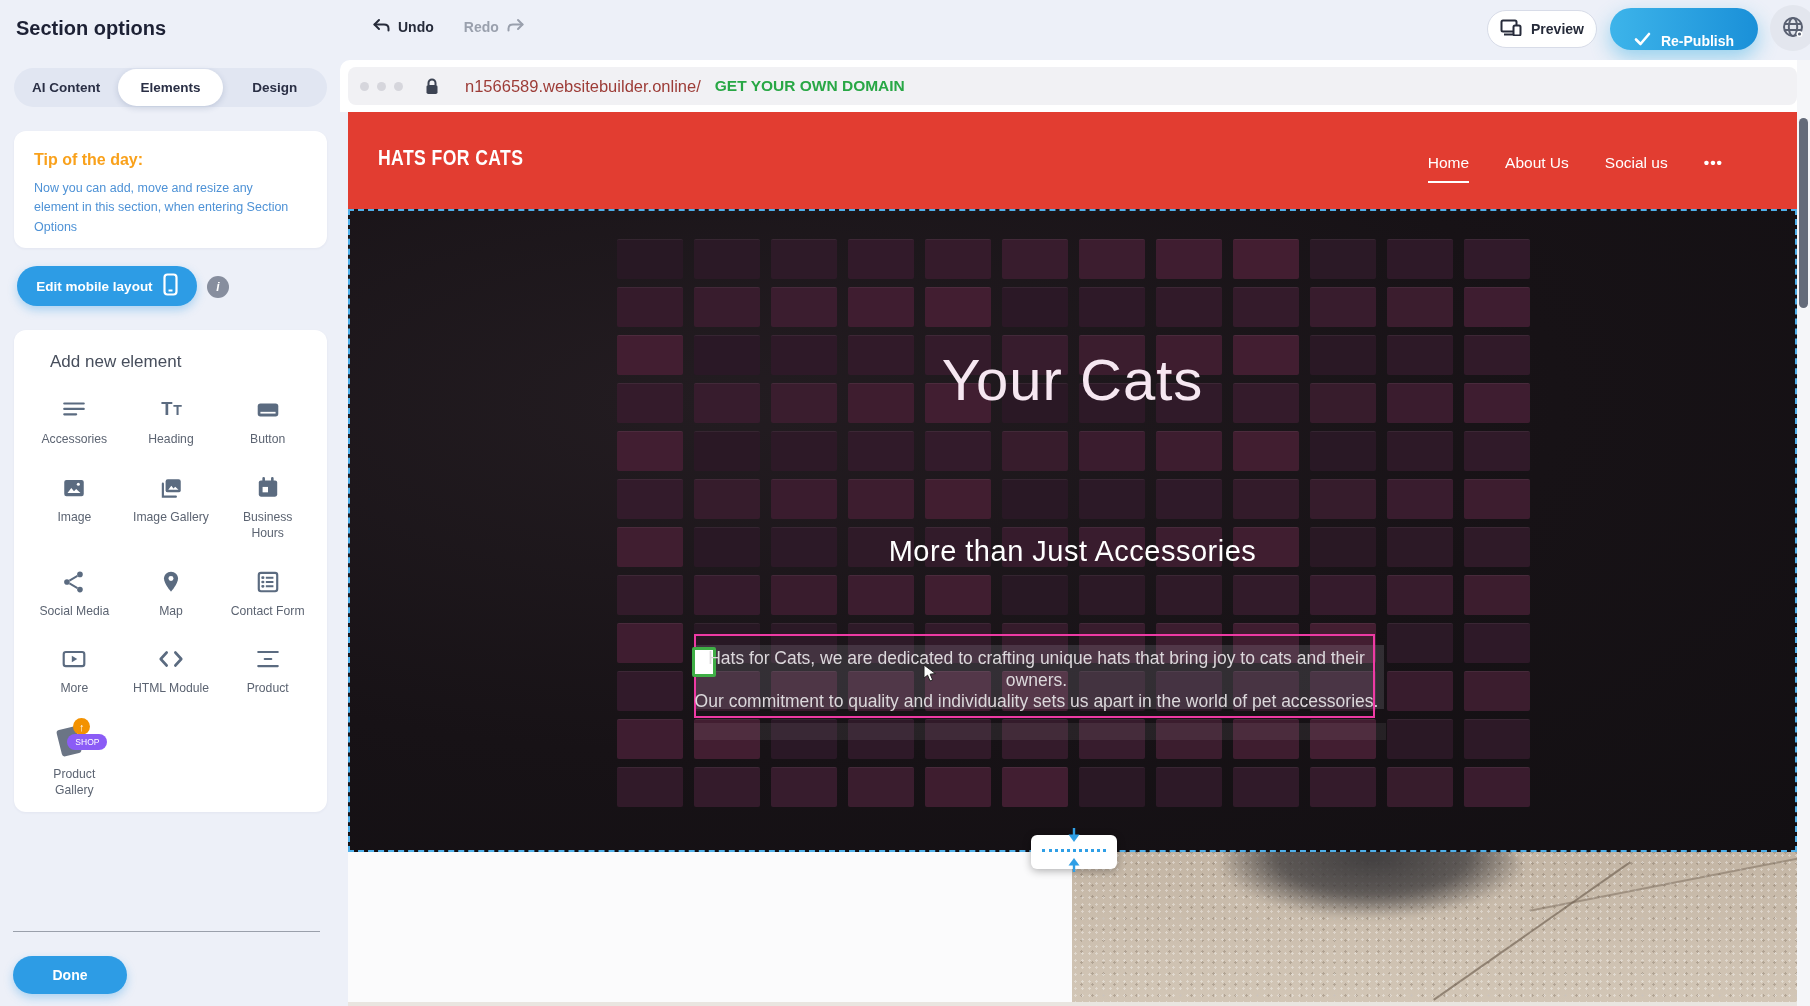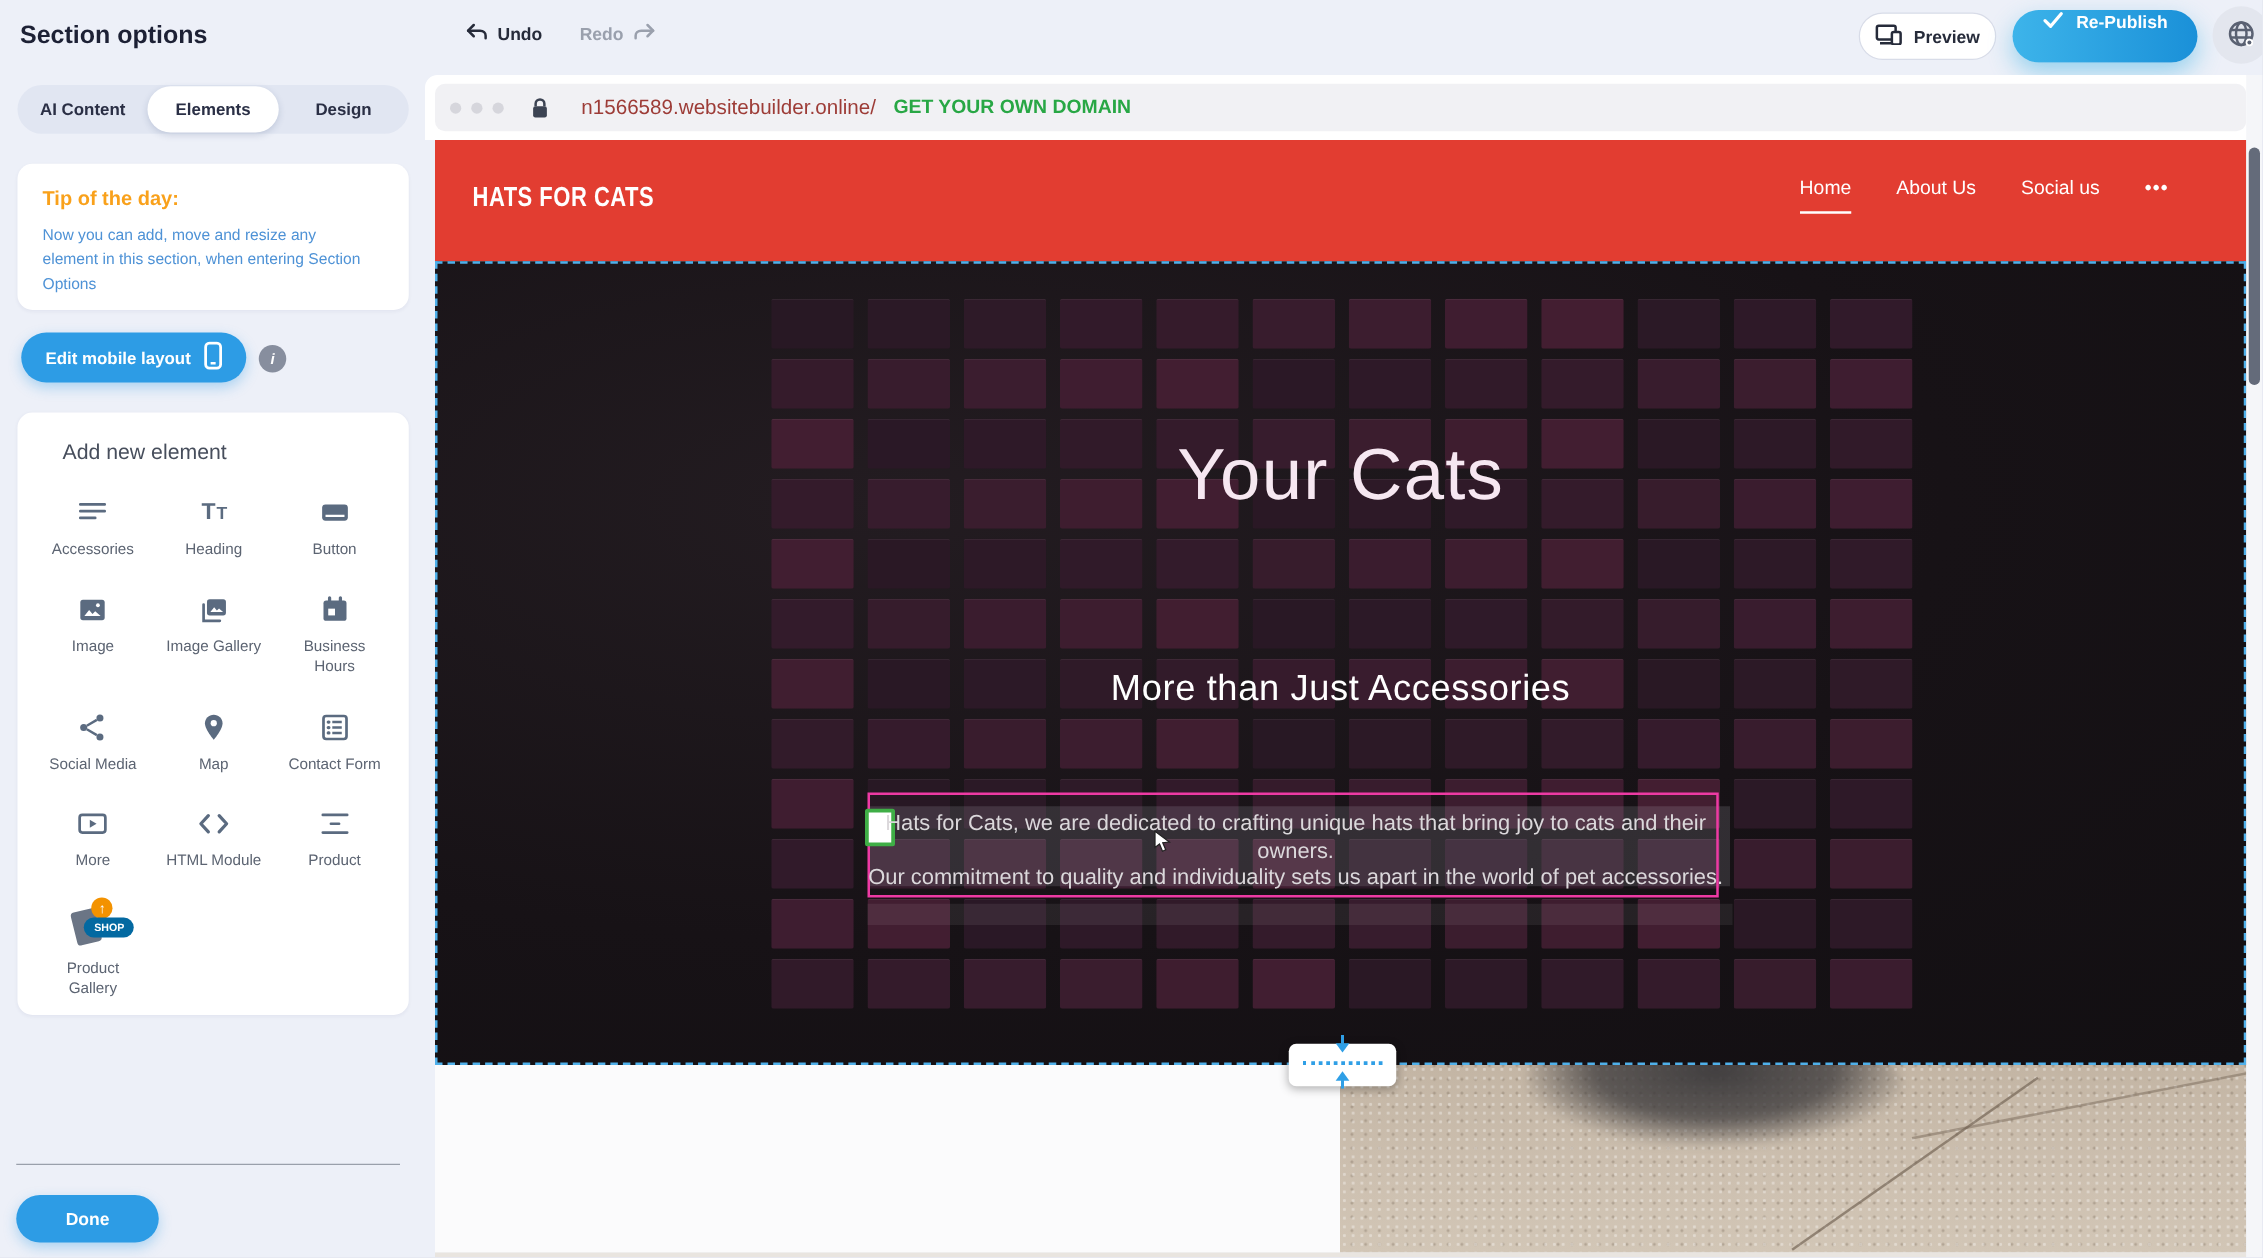--- a/index.html
+++ b/index.html
@@ -8,21 +8,21 @@
 
   
   .page-title{position:absolute;left:16px;top:17px;font-size:20px;font-weight:700;color:#1d2135;}
   .undo-redo{position:absolute;left:372px;top:18px;display:flex;gap:30px;}
   .tb-btn{display:flex;align-items:center;gap:7px;background:none;border:none;font-size:14px;font-weight:700;color:#262b3a;cursor:pointer;padding:0;}
   .tb-btn.disabled{color:#9aa0ad;font-weight:700;}
   .preview-btn{position:absolute;left:1487px;top:10px;width:110px;height:38px;border-radius:19px;background:#fff;
     border:1px solid #d8dce8;display:flex;align-items:center;justify-content:center;gap:9px;
     font-size:14px;font-weight:700;color:#262b3a;cursor:pointer;}
   .republish-btn{position:absolute;left:1610px;top:8px;width:148px;height:42px;border-radius:21px;border:none;
-    background:linear-gradient(90deg,#3db4ea,#1a90d8);display:flex;align-items:flex-start;justify-content:center;gap:10px;
+    background:linear-gradient(90deg,#3db4ea,#1a90d8);display:flex;align-items:flex-end;justify-content:center;gap:10px;
     font-size:14px;font-weight:700;color:#fff;cursor:pointer;box-shadow:0 8px 20px rgba(42,170,226,.45);}
   .globe-btn{position:absolute;left:1770px;top:5px;width:46px;height:46px;border-radius:50%;background:#e3e6ee;
     border:none;display:flex;align-items:center;justify-content:center;cursor:pointer;}
 
   
   .tabs{position:absolute;left:14px;top:68px;width:313px;height:39px;border-radius:20px;background:#e1e6f2;
     display:flex;align-items:center;}
   .tab{flex:1;height:39px;display:flex;align-items:center;justify-content:center;font-size:13.5px;font-weight:700;color:#2a2f45;cursor:pointer;border-radius:20px;}
   .tab.active{background:#fff;height:37px;box-shadow:0 2px 6px rgba(40,60,110,.18);}
   .panel{position:absolute;background:#fff;border-radius:12px;box-shadow:0 1px 3px rgba(30,40,90,.05);}
@@ -37,37 +37,37 @@
   .add-panel{left:14px;top:330px;width:313px;height:482px;}
   .add-title{position:absolute;left:36px;top:22px;font-size:17px;font-weight:500;color:#474e5c;}
   .el-grid{position:absolute;left:12px;top:60px;width:290px;display:grid;grid-template-columns:1fr 1fr 1fr;row-gap:14px;}
   .el-item{display:flex;flex-direction:column;align-items:center;gap:8px;padding:6px 0;cursor:pointer;}
   .el-icon{height:28px;display:flex;align-items:center;justify-content:center;color:#5b6b80;}
   .el-label{font-size:12.2px;color:#5c6472;text-align:center;line-height:1.3;max-width:80px;}
   .pg-wrap{position:relative;width:46px;height:34px;}
   .pg-card{position:absolute;left:8px;top:4px;width:20px;height:27px;background:#6b7585;border-radius:3px;transform:rotate(-14deg);}
   .pg-up{position:absolute;left:22px;top:-6px;width:17px;height:17px;border-radius:50%;background:#f39200;color:#fff;
     font-size:11px;font-weight:700;display:flex;align-items:center;justify-content:center;}
-  .pg-shop{position:absolute;left:16px;top:10px;padding:3px 8px;border-radius:10px;background:#0369a1;color:#fff;font-size:8.5px;font-weight:700;}
+  .pg-shop{position:absolute;left:16px;top:10px;padding:3px 8px;border-radius:10px;background:#8b5cf6;color:#fff;font-size:8.5px;font-weight:400;}
   .side-divider{position:absolute;left:13px;top:931px;width:307px;height:1px;background:#9aa0ab;}
   .done-btn{position:absolute;left:13px;top:956px;width:114px;height:38px;border-radius:19px;border:none;background:#2d9ce5;
     color:#fff;font-size:14px;font-weight:700;cursor:pointer;box-shadow:0 4px 10px rgba(45,156,229,.35);}
 
   
   .chrome{position:absolute;left:340px;top:60px;width:1470px;height:52px;background:#fff;border-radius:10px 0 0 0;}
   .urlbar{position:absolute;left:348px;top:67px;width:1449px;height:38px;border-radius:8px;background:#f1f1f4;display:flex;align-items:center;}
   .dots{display:flex;gap:8px;margin-left:12px;}
   .dot{width:9px;height:9px;border-radius:50%;background:#d6d6dc;}
   .url-text{margin-left:26px;font-size:16.5px;color:#9d3c37;}
   .domain-link{margin-left:14px;font-size:15.5px;font-weight:700;color:#28a745;cursor:pointer;text-decoration:none;}
 
   .site-header{position:absolute;left:348px;top:112px;width:1449px;height:97px;background:#e23d31;}
   .logo{position:absolute;left:30px;top:33px;font-size:22px;font-weight:700;color:#fff;letter-spacing:.5px;
     transform:scaleX(.8);transform-origin:left center;white-space:nowrap;}
-  .nav{position:absolute;right:62px;top:30px;display:flex;gap:36px;align-items:flex-start;list-style:none;margin:0;padding:0;}
+  .nav{position:absolute;right:62px;top:30px;display:flex;gap:36px;align-items:flex-start;list-style:none;margin:12px;padding:0;}
   .nav-item{font-size:15.5px;color:#fff;cursor:pointer;padding-bottom:9px;}
   .nav-item.active{border-bottom:2.5px solid #fff;}
   .nav-item.more{letter-spacing:1px;font-weight:700;}
 
   .hero{position:absolute;left:348px;top:209px;width:1449px;height:643px;
     background:radial-gradient(ellipse at 25% 30%,#231c21 0%,#171216 55%,#120f12 100%);overflow:hidden;}
   .hero-border{position:absolute;left:348px;top:209px;width:1449px;height:643px;border:2px dashed #4fb0ea;pointer-events:none;}
   .tiles{position:absolute;left:269px;top:30px;display:grid;grid-template-columns:repeat(12,66px);grid-auto-rows:40px;column-gap:11px;row-gap:8px;}
   .tile{border-radius:2px;border-top:1px solid rgba(255,255,255,.06);}
   .hero-heading{position:absolute;left:0;top:130px;width:100%;text-align:center;color:#f6e7f1;font-size:58px;line-height:81px;font-weight:400;letter-spacing:1px;}

